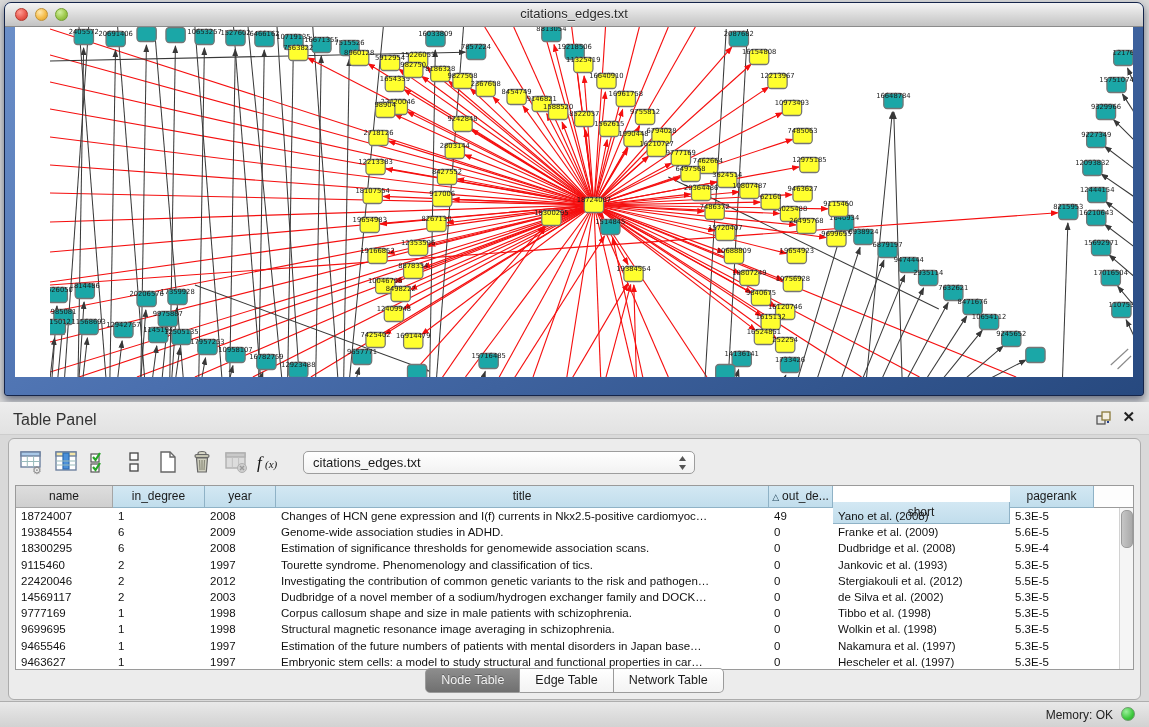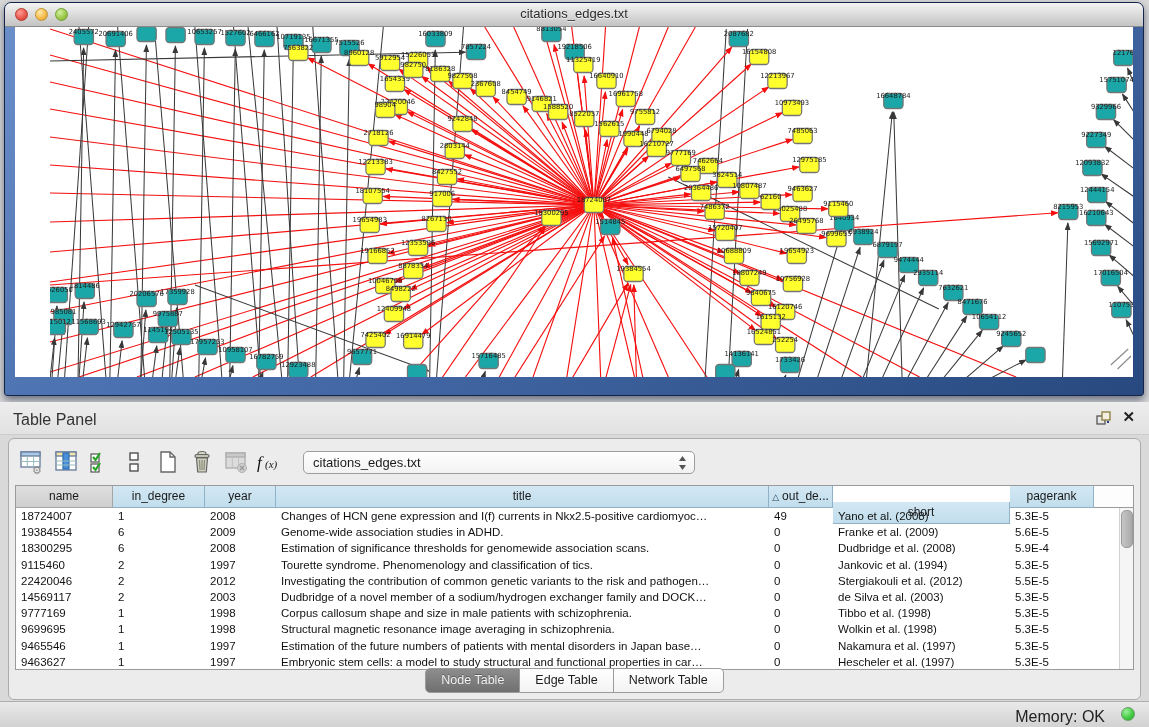--- a/index.html
+++ b/index.html
@@ -97,21 +97,21 @@
     background:linear-gradient(#ffffff,#f3f3f3);border:1px solid #9b9b9b;border-left:none;cursor:pointer;
   }
   .tab:first-child{border-left:1px solid #9b9b9b;border-radius:5px 0 0 5px;}
   .tab:last-child{border-radius:0 5px 5px 0;}
   .tab.active{background:linear-gradient(#8d8d8d,#707070);color:#f2f2f2;text-shadow:0 -1px 0 rgba(0,0,0,.3);}
   
   #status-bar{
     position:absolute;left:0;bottom:0;width:1149px;height:26px;
     background:linear-gradient(#e9e9e9,#d2d2d2);border-top:1px solid #aeaeae;box-sizing:border-box;
   }
-  #memory-label{position:absolute;right:44px;top:6px;font-size:16px;color:#222;}
+  #memory-label{position:absolute;right:36px;top:6px;font-size:12px;color:#222;}
   #memory-dot{
     position:absolute;right:14px;top:5px;width:14px;height:14px;border-radius:50%;
     background:radial-gradient(circle at 35% 30%,#9bf09b,#3dc83d 60%,#2aa52a);
     border:1px solid #6d9c6d;box-sizing:border-box;cursor:pointer;
   }
 </style>
 </head>
 <body>
 
 <div id="net-window">
@@ -713,39 +713,39 @@
           <div style="width: 64px;">0</div>
           <div style="width: 177px;">Dudbridge et al. (2008)</div>
           <div style="width: 84px;">5.9E-4</div>
         </div>
         <div class="t-row">
           <div style="width: 97px;">9115460</div>
           <div style="width: 92px;">2</div>
           <div style="width: 71px;">1997</div>
           <div style="width: 493px;">Tourette syndrome. Phenomenology and classification of tics.</div>
           <div style="width: 64px;">0</div>
-          <div style="width: 177px;">Jankovic et al. (1994)</div>
+          <div style="width: 177px;">Jankovic et al. (1993)</div>
           <div style="width: 84px;">5.3E-5</div>
         </div>
         <div class="t-row">
           <div style="width: 97px;">22420046</div>
           <div style="width: 92px;">2</div>
           <div style="width: 71px;">2012</div>
           <div style="width: 493px;">Investigating the contribution of common genetic variants to the risk and pathogen…</div>
           <div style="width: 64px;">0</div>
           <div style="width: 177px;">Stergiakouli et al. (2012)</div>
           <div style="width: 84px;">5.5E-5</div>
         </div>
         <div class="t-row">
           <div style="width: 97px;">14569117</div>
           <div style="width: 92px;">2</div>
           <div style="width: 71px;">2003</div>
           <div style="width: 493px;">Dudbridge of a novel member of a sodium/hydrogen exchanger family and DOCK…</div>
           <div style="width: 64px;">0</div>
-          <div style="width: 177px;">de Silva et al. (2003)</div>
+          <div style="width: 177px;">de Silva et al. (2002)</div>
           <div style="width: 84px;">5.3E-5</div>
         </div>
         <div class="t-row">
           <div style="width: 97px;">9777169</div>
           <div style="width: 92px;">1</div>
           <div style="width: 71px;">1998</div>
           <div style="width: 493px;">Corpus callosum shape and size in male patients with schizophrenia.</div>
           <div style="width: 64px;">0</div>
           <div style="width: 177px;">Tibbo et al. (1998)</div>
           <div style="width: 84px;">5.3E-5</div>

